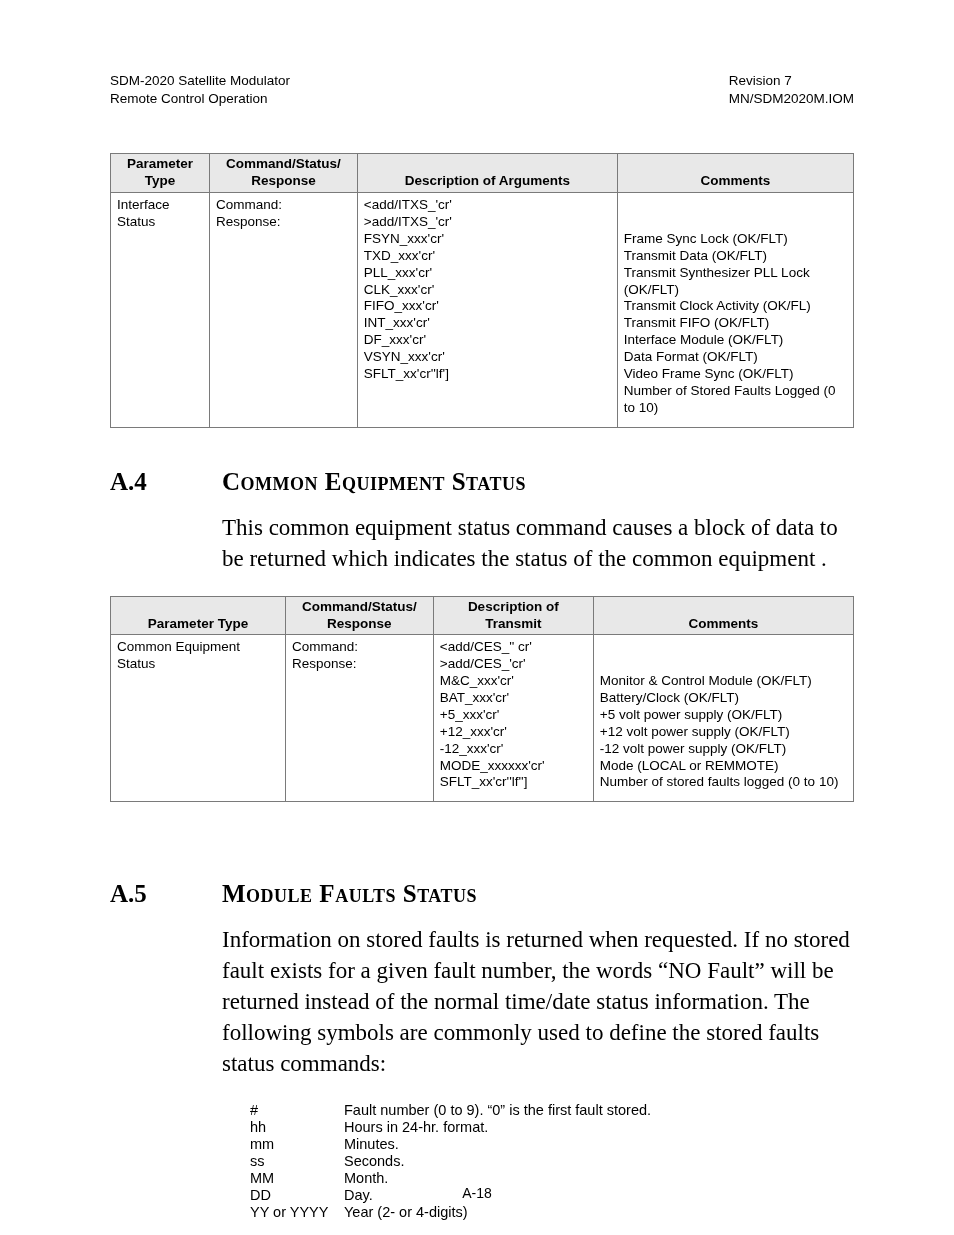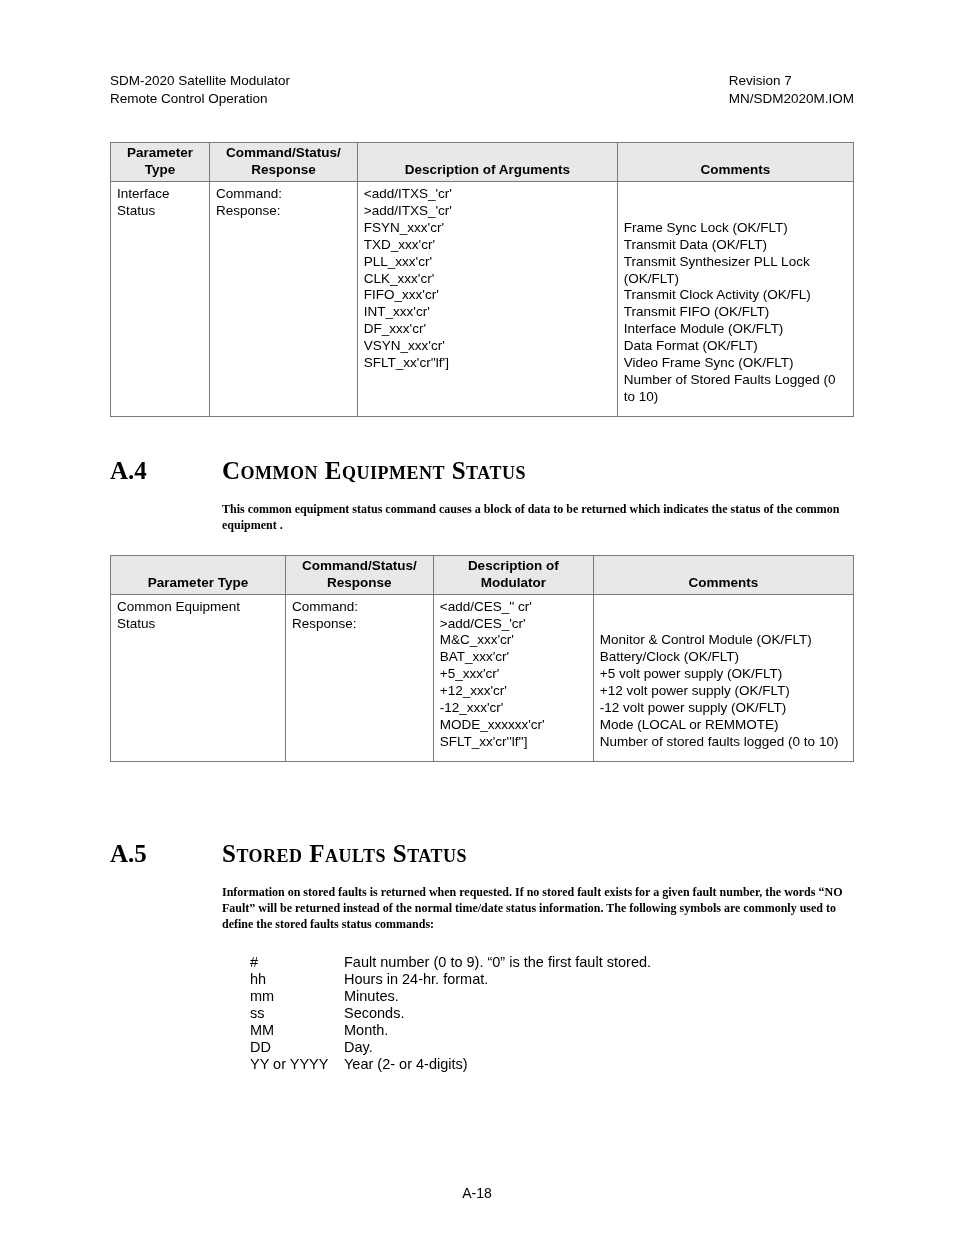--- a/index.html
+++ b/index.html
@@ -14,21 +14,21 @@
     position: relative;
     background: #fff;
     box-sizing: border-box;
     padding: 72px 100px 0 110px;
   }
   .hdr {
     display: flex;
     justify-content: space-between;
     font-size: 13.5px;
     line-height: 1.35;
-    margin-bottom: 34px;
+    margin-bottom: 45px;
   }
   table.spec {
     border-collapse: collapse;
     width: 100%;
     font-size: 13.5px;
     line-height: 1.25;
   }
   table.spec th {
     background: #e8e8e8;
     border: 1px solid #7a7a7a;
@@ -58,24 +58,23 @@
     font-family: "Times New Roman", Times, serif;
     font-weight: bold;
     font-size: 25px;
     letter-spacing: .5px;
   }
   .sec-title .sc {
     font-variant: small-caps;
   }
   .para {
     font-family: "Times New Roman", Times, serif;
-    font-size: 12px;
+    font-size: 23px;
     line-height: 1.35;
     margin: 14px 0 22px 112px;
-    font-weight: bold;
   }
   .syms {
     margin: 10px 0 0 140px;
     font-size: 14.5px;
   }
   .sym-row { display: flex; margin: 1px 0; }
   .sym-k { width: 94px; flex: 0 0 94px; }
   .footer {
     position: absolute;
     bottom: 34px;
@@ -160,21 +159,21 @@
     <colgroup>
       <col style="width:175px">
         <col style="width:140px">
         <col style="width:160px">
         <col>
     </colgroup>
     <thead>
       <tr>
         <th>Parameter Type</th>
         <th><span>Command/Status/</span><br><span>Response</span></th>
-        <th><span>Description of</span><br><span>Modulator</span></th>
+        <th><span>Description of</span><br><span>Transmit</span></th>
         <th>Comments</th>
       </tr>
     </thead>
     <tbody>
       <tr>
         <td class="nowrap">Common Equipment
 Status</td>
         <td class="nowrap">Command:
 Response:</td>
         <td class="nowrap">&lt;add/CES_'' cr'
@@ -194,21 +193,21 @@
 +12 volt power supply (OK/FLT)
 -12 volt power supply (OK/FLT)
 Mode (LOCAL or REMMOTE)
 Number of stored faults logged (0 to 10)</td>
       </tr>
     </tbody>
   </table>
 
   <div class="sec-head sec-gap-big">
     <div class="sec-num">A.5</div>
-    <div class="sec-title"><span class="sc">Stored Faults Status</span></div>
+    <div class="sec-title"><span class="sc">Module Faults Status</span></div>
   </div>
   <div class="para">Information on stored faults is returned when requested. If no stored fault exists for a given fault number, the words “NO Fault” will be returned instead of the normal time/date status information. The following symbols are commonly used to define the stored faults status commands:</div>
 
   <div class="syms" id="sym-list">
       <div class="sym-row">
         <div class="sym-k">#</div>
         <div>Fault number (0 to 9). “0” is the first fault stored.</div>
       </div>
       <div class="sym-row">
         <div class="sym-k">hh</div>

